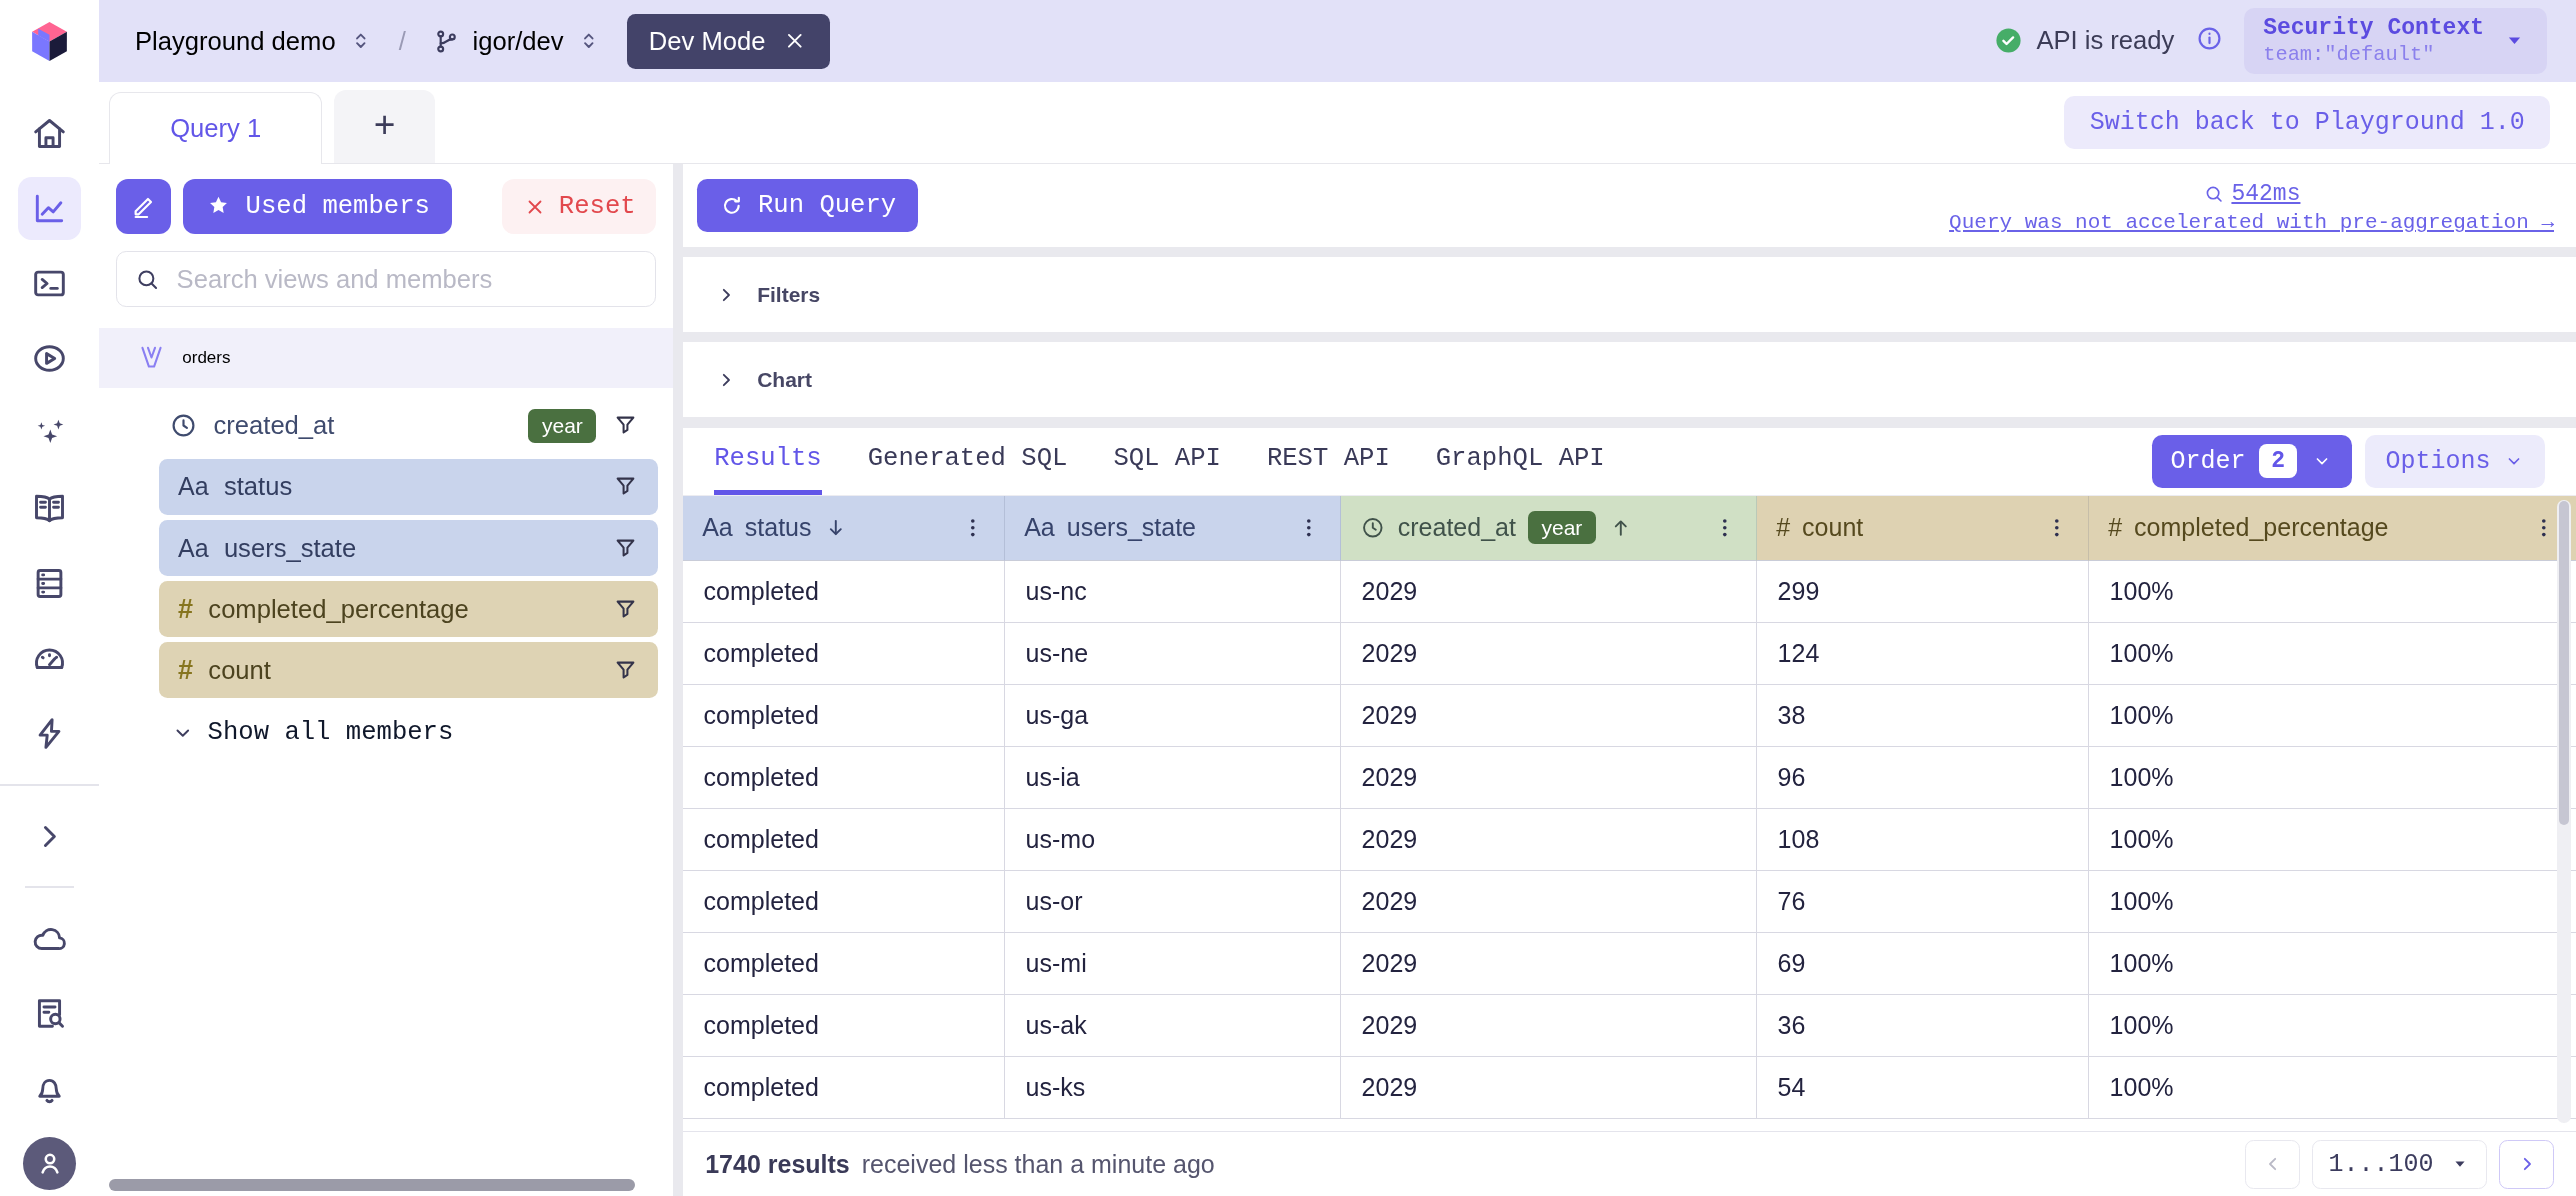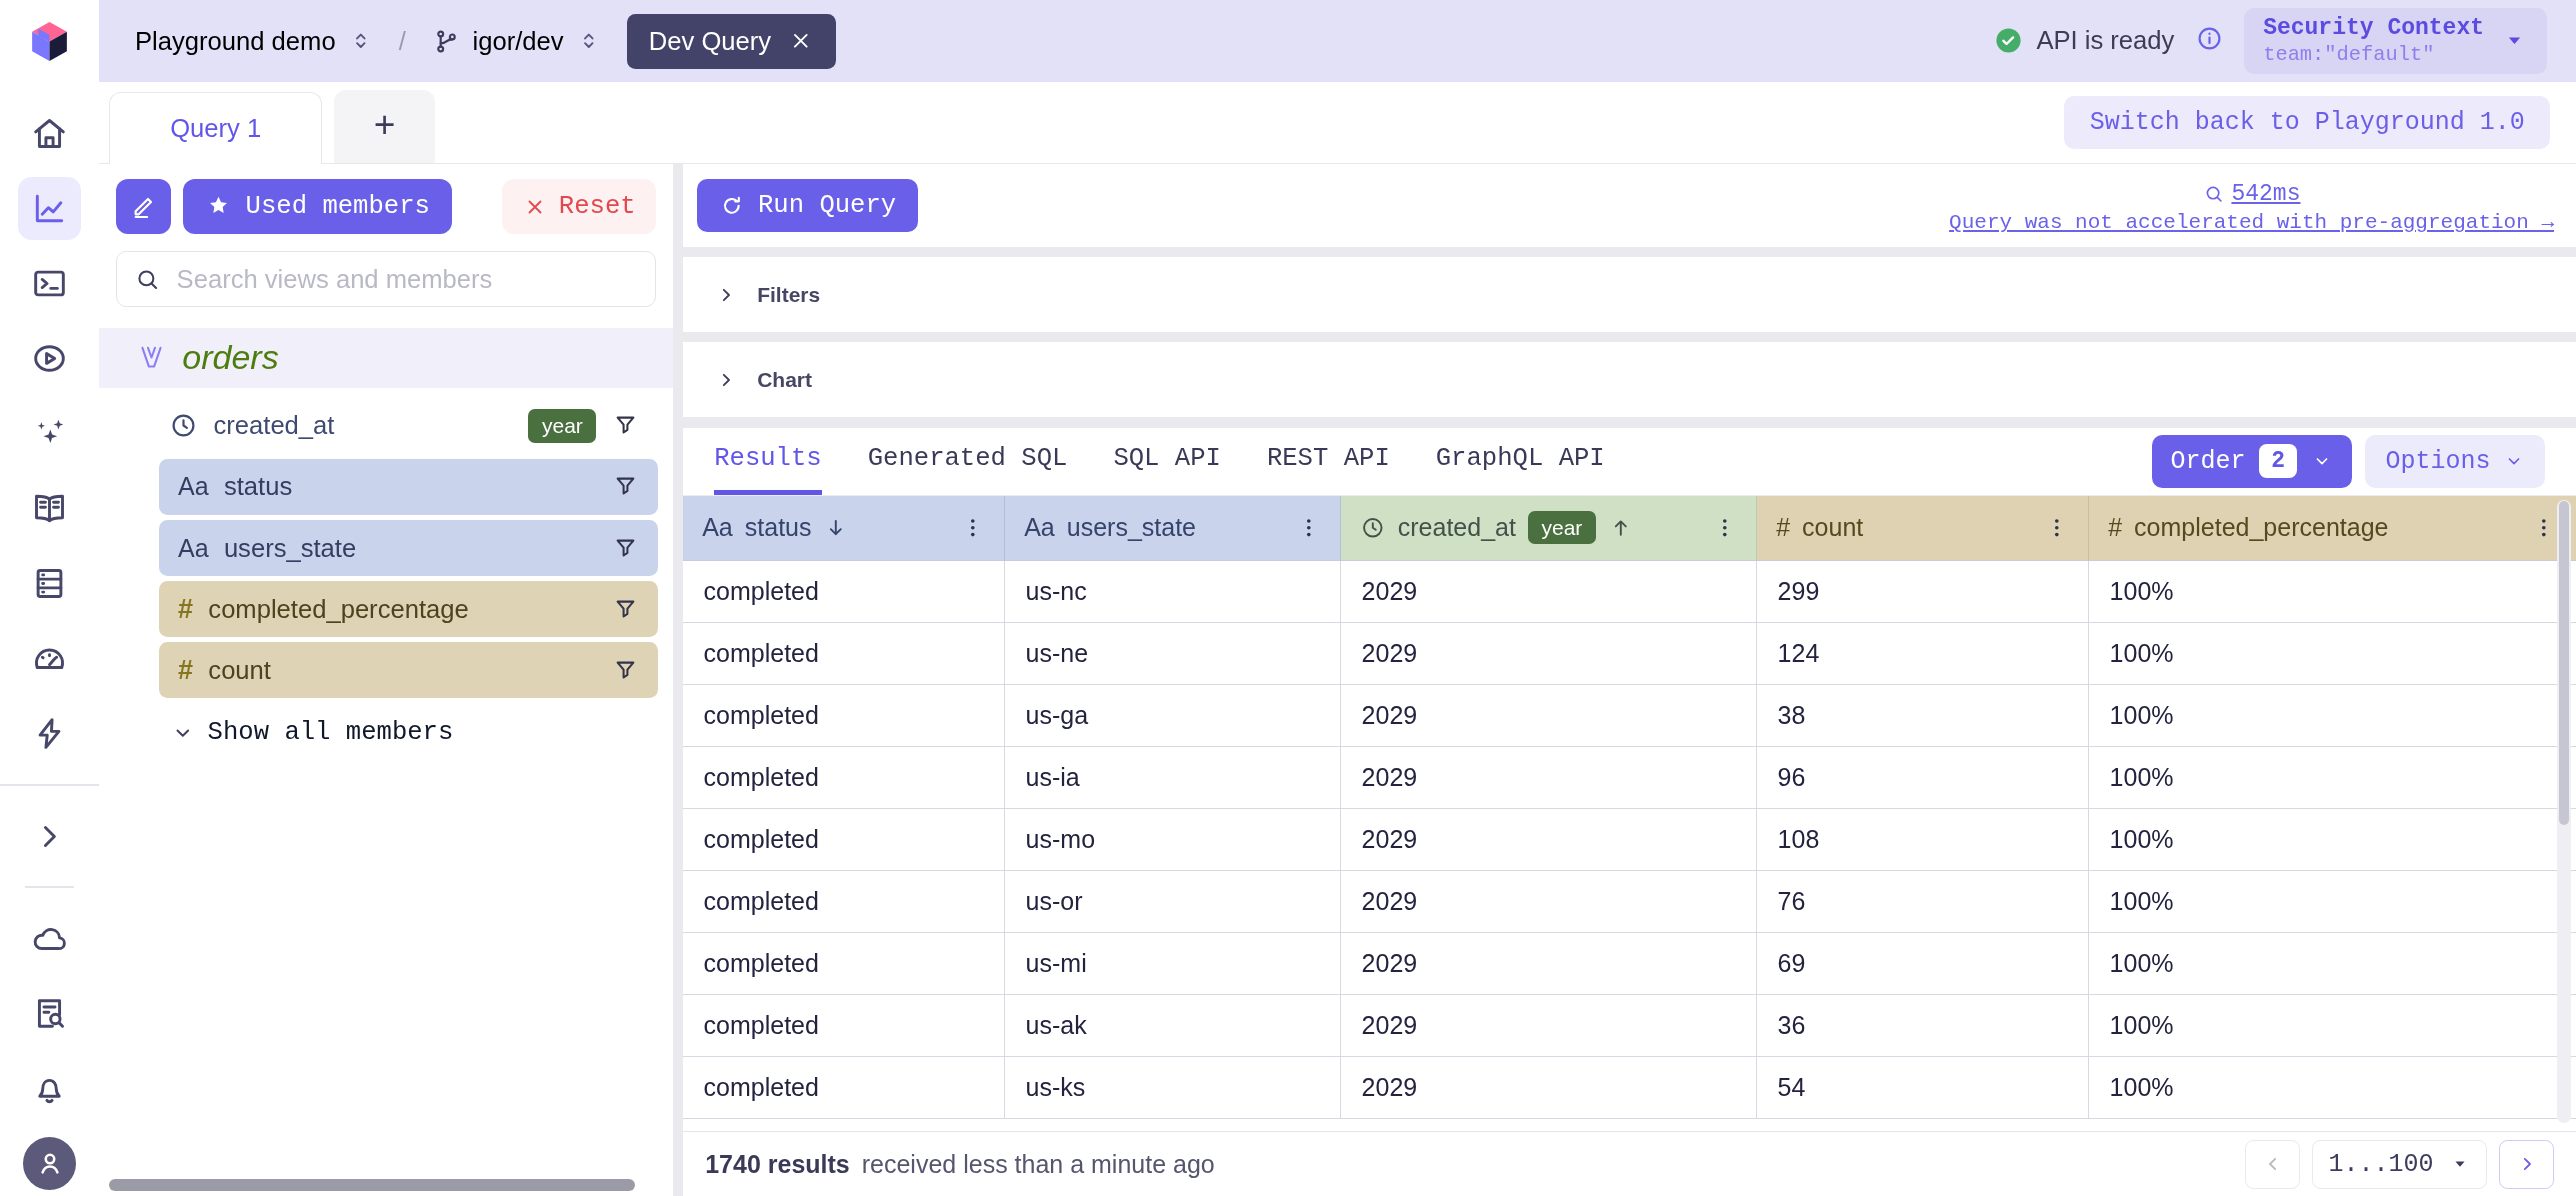--- a/index.html
+++ b/index.html
@@ -71,21 +71,21 @@
   .btn-used .icn svg { width:27px; height:27px; }
   .btn-reset { margin-left:auto; height:55px; background:#fdf1f2; color:#e2484d; border:none; border-radius:12px; font-size:25.6px; display:flex; align-items:center; gap:12px; padding:0 20.4px; cursor:pointer; }
   .btn-reset .icn svg { width:24px; height:24px; }
   .searchbox { margin:17px 17px 20.4px; height:56px; border:1.7px solid #e3e3ea; border-radius:10.2px; display:flex; align-items:center; gap:13.6px; padding:0 17px; }
   .searchbox .icn svg { width:27px; height:27px; color:#3e3e60; }
   .searchbox input { border:none; outline:none; font-size:25.6px; flex:1; color:#2e2e4e; font-family:inherit; background:transparent; }
   .searchbox input::placeholder { color:#b9b9c6; }
 
   .orders-row { height:60px; background:#f1f0fa; display:flex; align-items:center; gap:15.3px; padding:0 20.4px 0 37px; cursor:pointer; }
   .orders-row .icn svg { width:31px; height:31px; color:#8a7ff2; }
-  .orders-name { font-size:34px; color:#4d7c0f;font-style:italic; }
+  .orders-name { font-size:17px; color:#000000; }
 
   .members { margin:10.2px 15.3px 0 60px; display:flex; flex-direction:column; gap:5.1px; }
   .member { height:56px; border-radius:8.5px; display:flex; align-items:center; gap:15.3px; padding:0 19px; cursor:pointer; font-size:25.6px; }
   .member .sp { flex:1; }
   .member.time { background:#fff; color:#3f4b6e; padding-left:10.2px; }
   .member.time .m-ic svg { width:29px; height:29px; color:#3f4b6e; }
   .member.dimension { background:#c9d4ec; color:#333e60; }
   .member.measure { background:#ded3b4; color:#4c431f; }
   .member .prefix { font-size:25px; }
   .member.measure .prefix { color:#86751f; font-weight:bold; font-size:27px; }
@@ -316,21 +316,21 @@
           </span>
         <span>igor/dev</span>
         <span class="icn" id="ic-branch-sel">
             <svg viewBox="0 0 24 24" fill="none" stroke="currentColor" stroke-width="1.8" stroke-linecap="round" stroke-linejoin="round">
               <path d="m8.5 9.8 3.5-3.6 3.5 3.6"></path>
               <path d="m8.5 14.2 3.5 3.6 3.5-3.6"></path>
             </svg>
           </span>
       </div>
       <div class="devbadge">
-        <span>Dev Query</span>
+        <span>Dev Mode</span>
         <span class="icn" id="ic-dev-close">
             <svg viewBox="0 0 24 24" fill="none" stroke="currentColor" stroke-width="1.8" stroke-linecap="round" stroke-linejoin="round">
               <path d="m6.5 6.5 11 11M17.5 6.5l-11 11"></path>
             </svg>
           </span>
       </div>
       <div class="tb-right">
         <div class="api">
           <span class="icn" id="ic-api-check">
               <svg viewBox="0 0 24 24">

